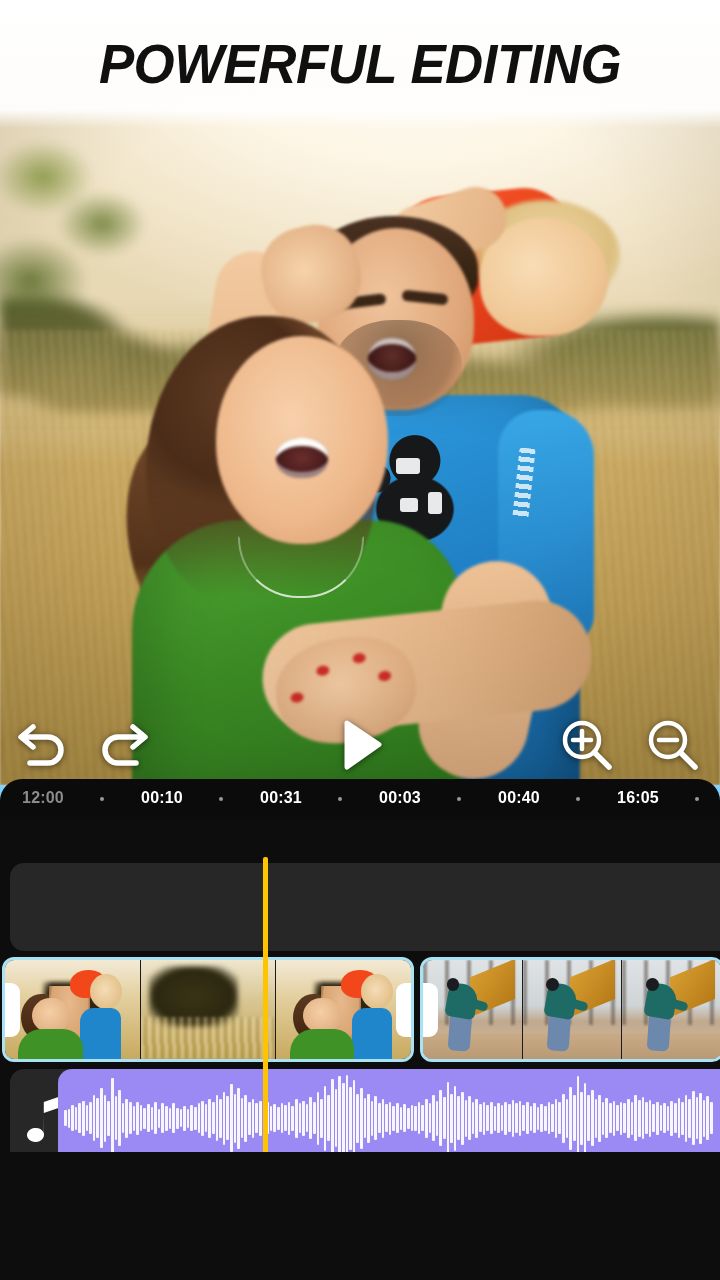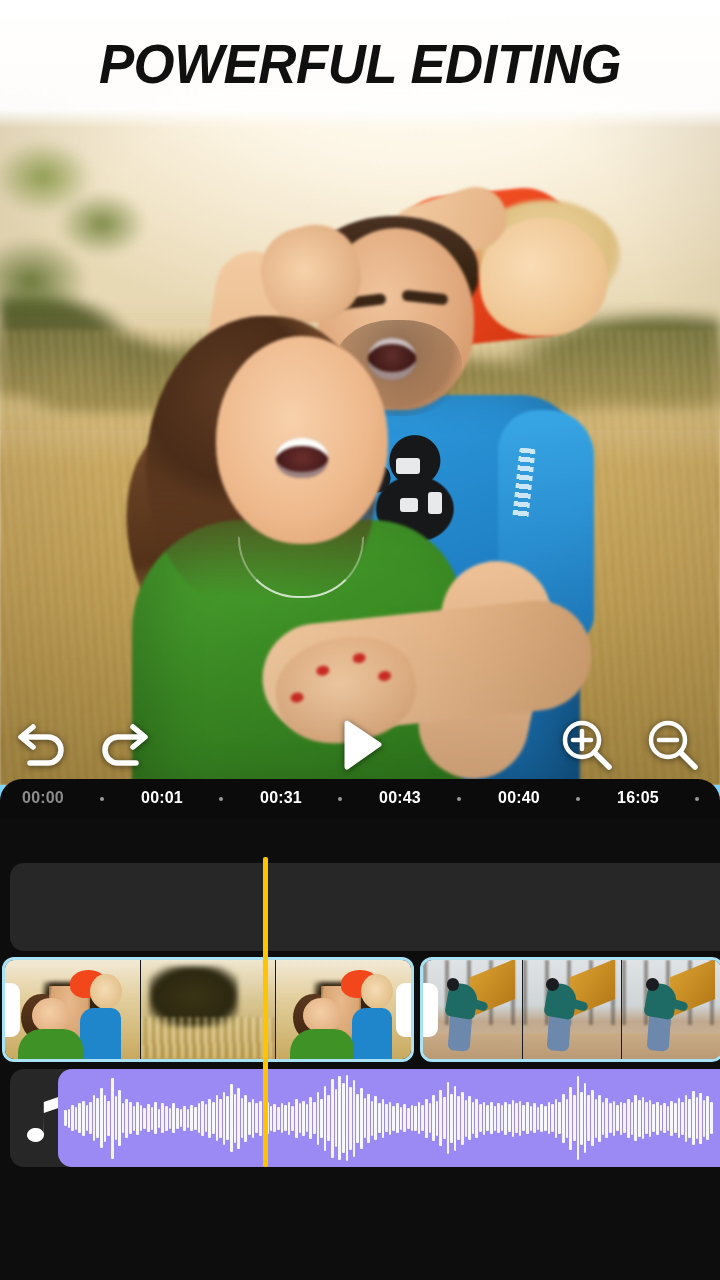--- a/index.html
+++ b/index.html
@@ -2,21 +2,21 @@
 <html><head>
 <meta charset="utf-8">
 <style>
   * { margin:0; padding:0; box-sizing:border-box; }
   html, body {
     width:720px; height:1280px;
     background:#0d0d0d;
     font-family:"Liberation Sans", sans-serif;
     overflow:hidden;
   }
-  #app { position:relative; width:720px; height:1280px; background:#7dd3fc; overflow:hidden; }
+  #app { position:relative; width:720px; height:1152px; background:#7dd3fc; overflow:hidden; }
 
   
   .preview {
     position:absolute; left:0; top:0; width:720px; height:785px;
     overflow:hidden; background:#efe6d5;
   }
   .photo { position:absolute; inset:0; }
 
   
   .sky {
@@ -433,24 +433,24 @@
           <circle cx="24" cy="24" r="17" fill="none" stroke="#fff" stroke-width="4.5"></circle>
           <line x1="36.5" y1="36.5" x2="51" y2="51" stroke="#fff" stroke-width="5.5" stroke-linecap="round"></line>
           <line x1="15" y1="24" x2="33" y2="24" stroke="#fff" stroke-width="4.5" stroke-linecap="round"></line>
         </svg>
       </div>
     </div>
   </div>
 
   <div class="ruler">
     <div class="ruler-inner" id="ruler-inner">
-        <div class="tick-label dim" style="left: 43px;">00:00</div>
-        <div class="tick-label" style="left: 162px;">00:01</div>
+        <div class="tick-label dim" style="left: 43px;">12:00</div>
+        <div class="tick-label" style="left: 162px;">00:10</div>
         <div class="tick-label" style="left: 281px;">00:31</div>
-        <div class="tick-label" style="left: 400px;">00:43</div>
+        <div class="tick-label" style="left: 400px;">00:03</div>
         <div class="tick-label" style="left: 519px;">00:40</div>
         <div class="tick-label" style="left: 638px;">16:05</div>
         <div class="tick-dot" style="left: 102px;"></div>
         <div class="tick-dot" style="left: 221px;"></div>
         <div class="tick-dot" style="left: 340px;"></div>
         <div class="tick-dot" style="left: 459px;"></div>
         <div class="tick-dot" style="left: 578px;"></div>
         <div class="tick-dot" style="left: 697px;"></div>
       </div>
   </div>

